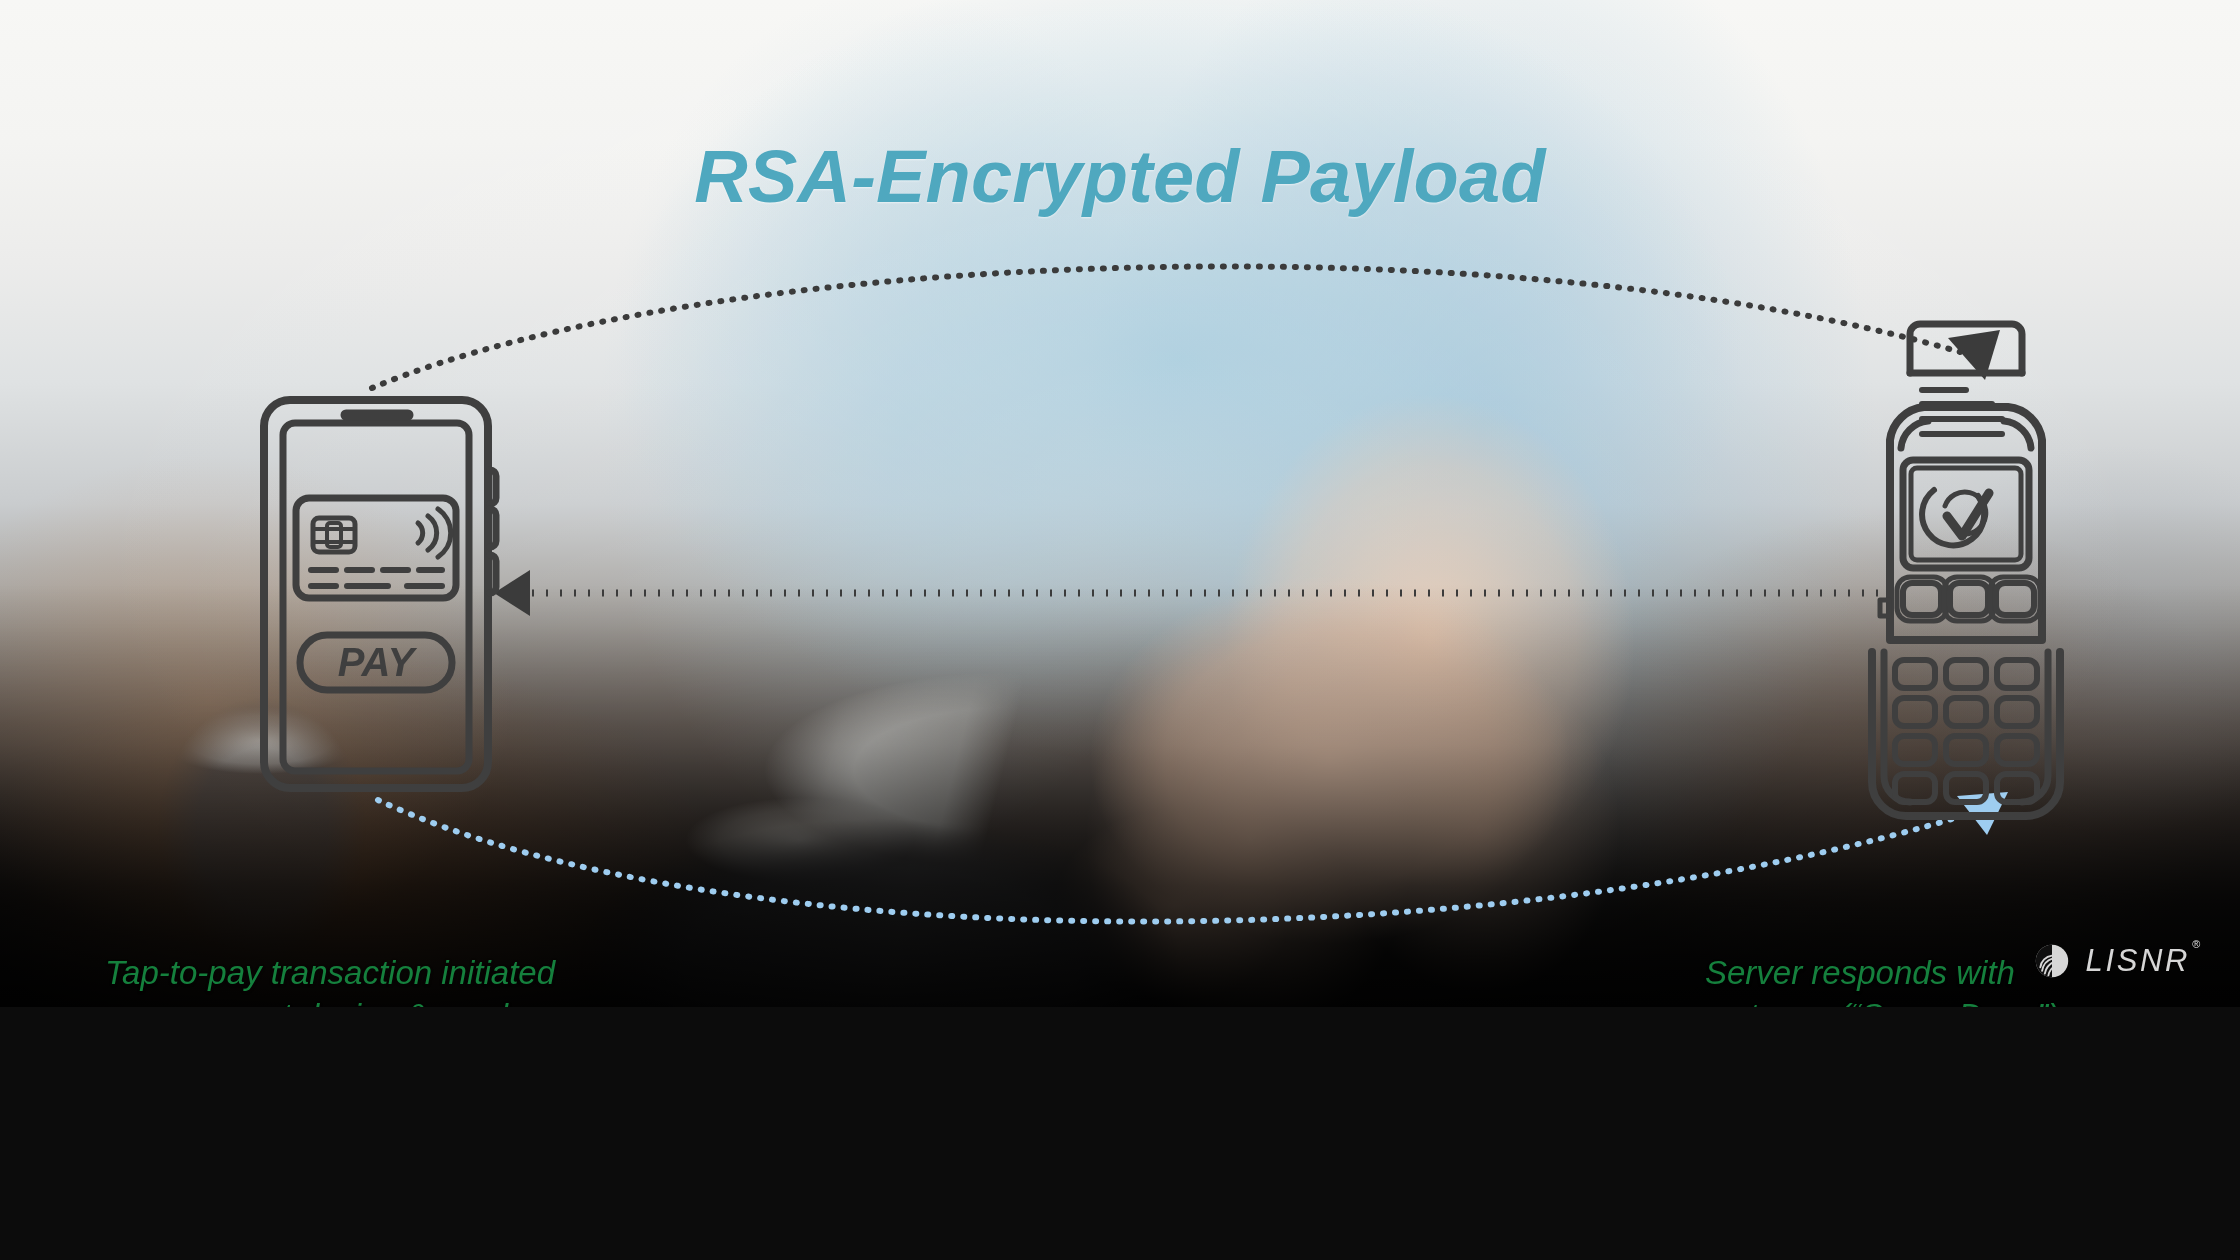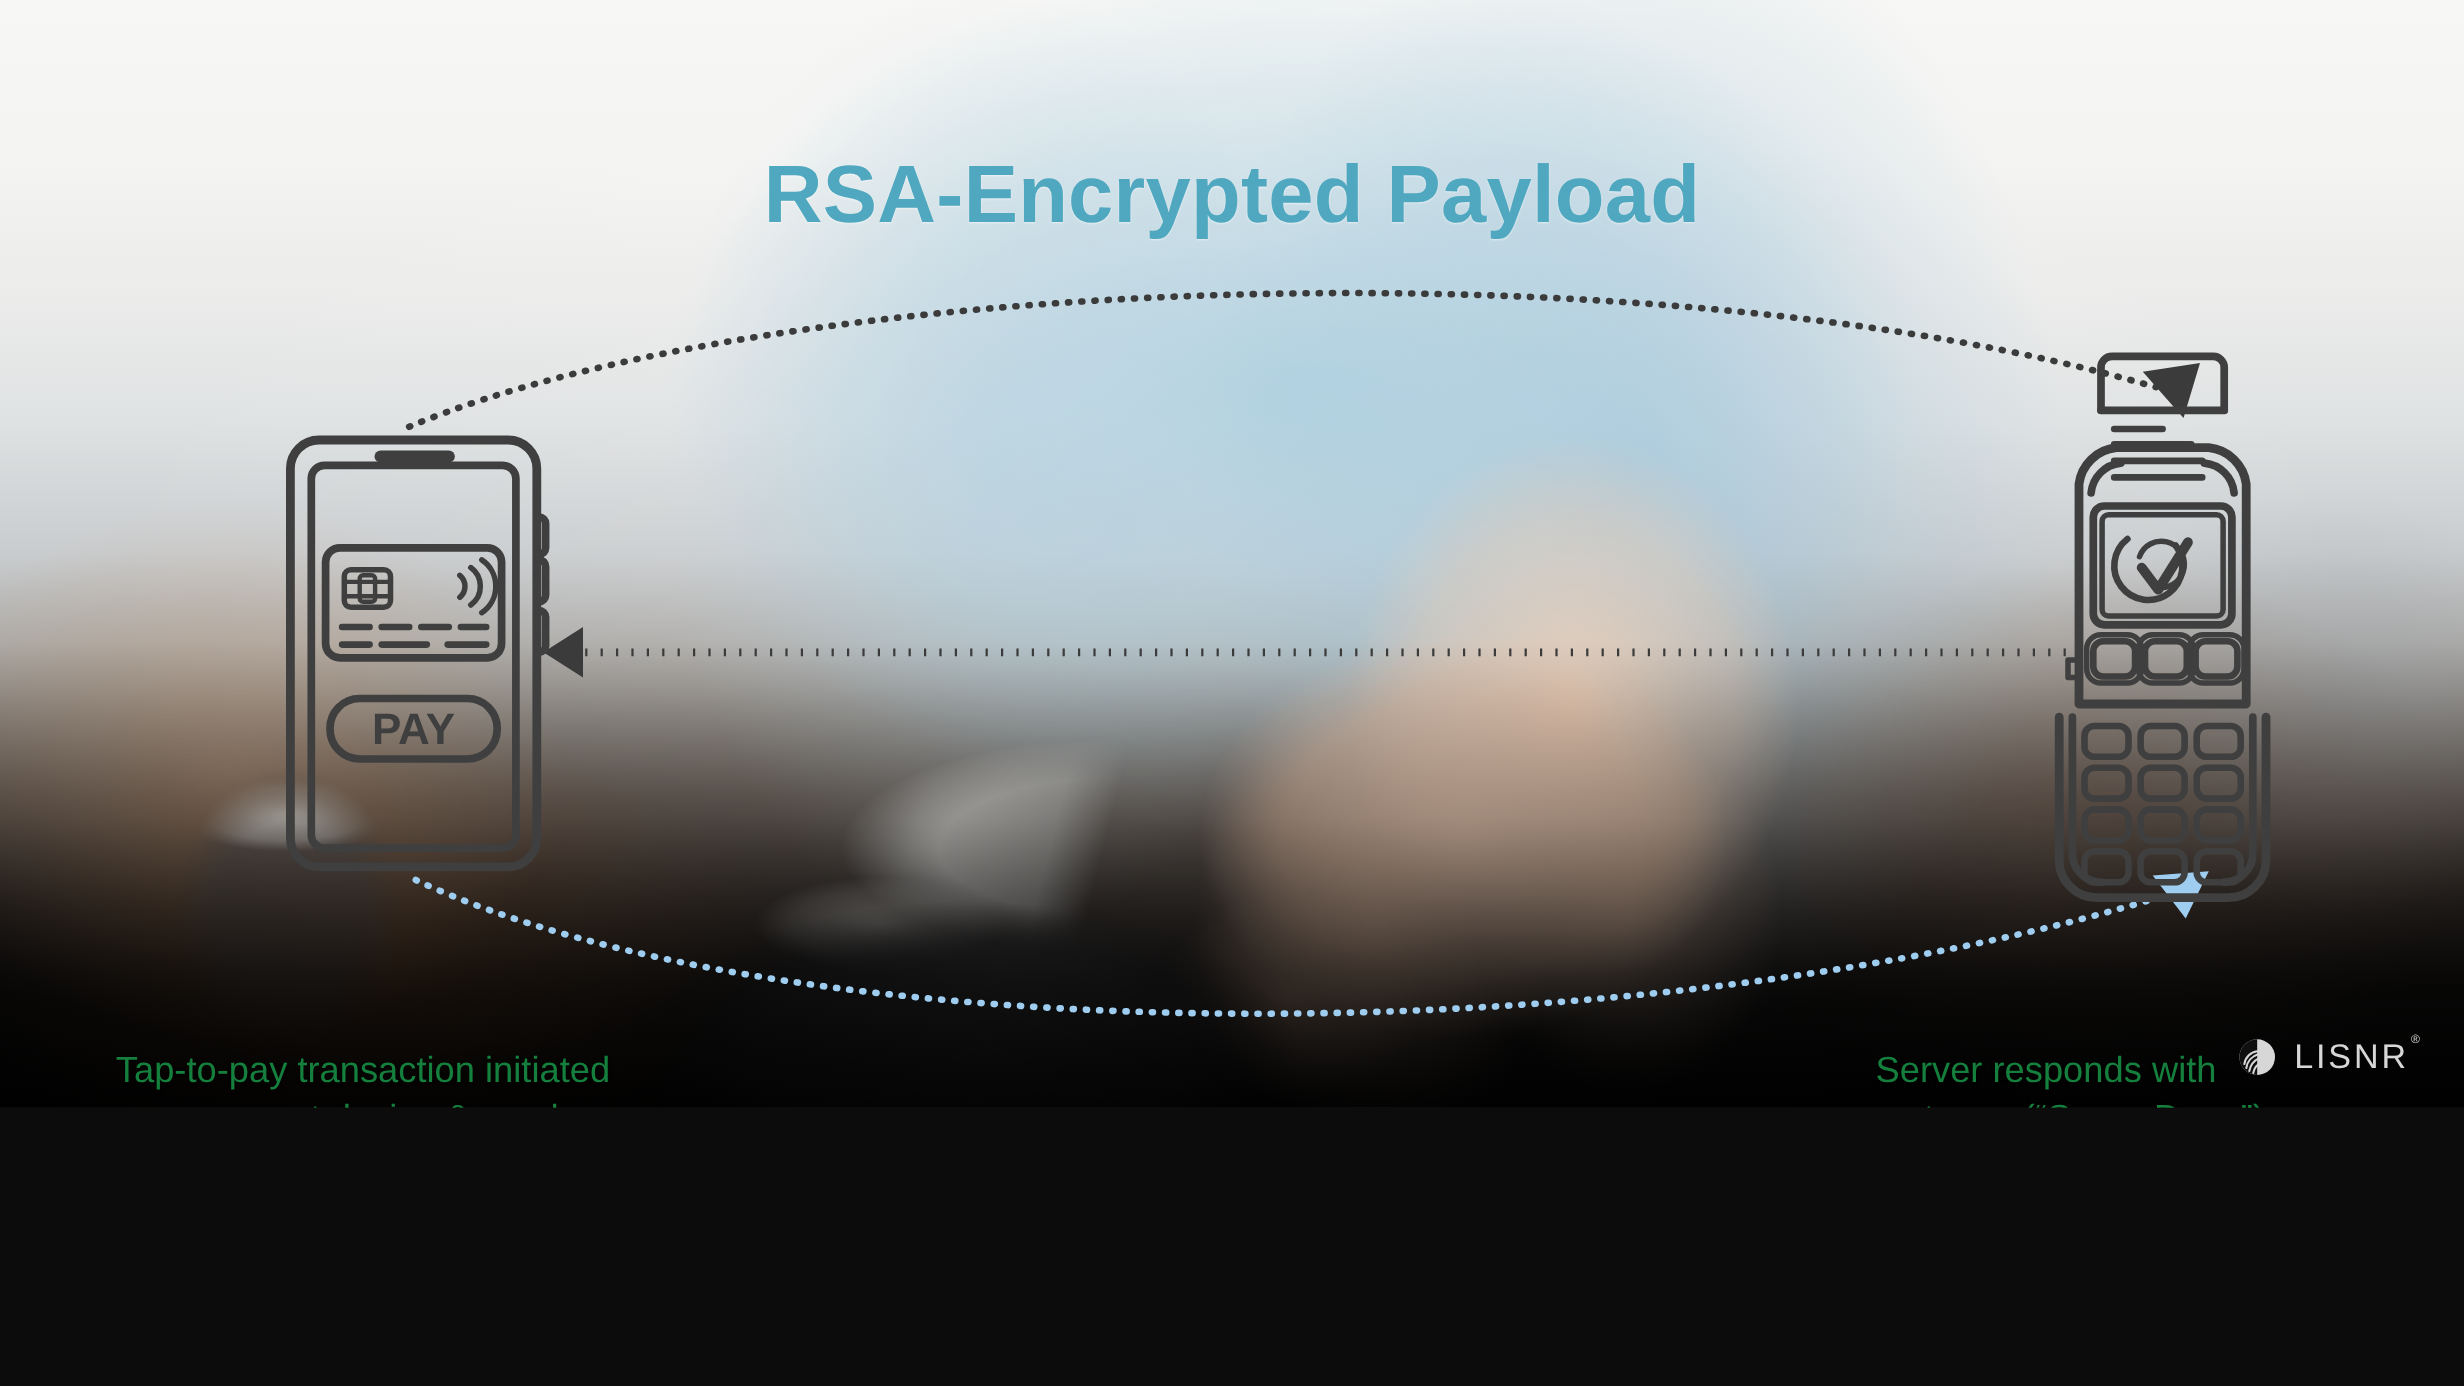--- a/index.html
+++ b/index.html
@@ -8,20 +8,21 @@
     width:2240px; height:1260px;
     overflow:hidden;
     font-family:"Liberation Sans", sans-serif;
     background:#0c0c0c;
   }
   #stage {
     position:relative;
     width:2240px; height:1007px;
     overflow:hidden;
     background:#111;
+    font-style:italic;
   }
 
   
   #bg { position:absolute; inset:0; overflow:hidden; }
   .bgLayer { position:absolute; inset:0; }
 
   
   .bg-base {
     background:
       linear-gradient(to bottom,

